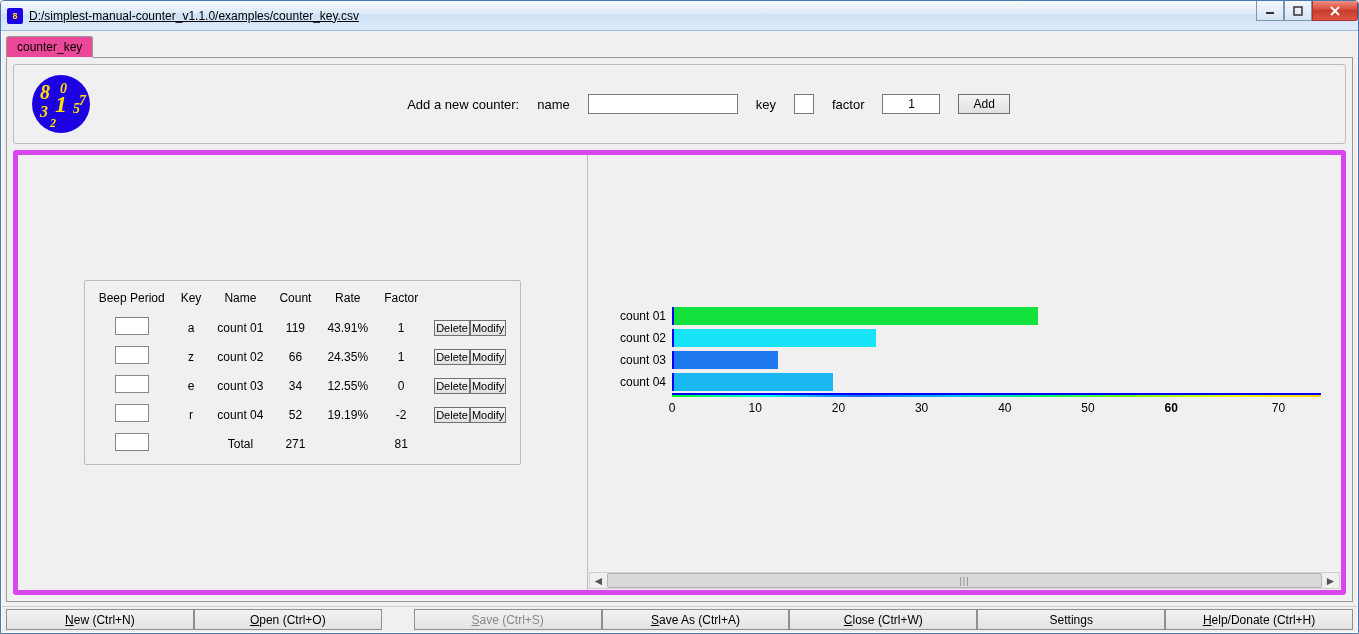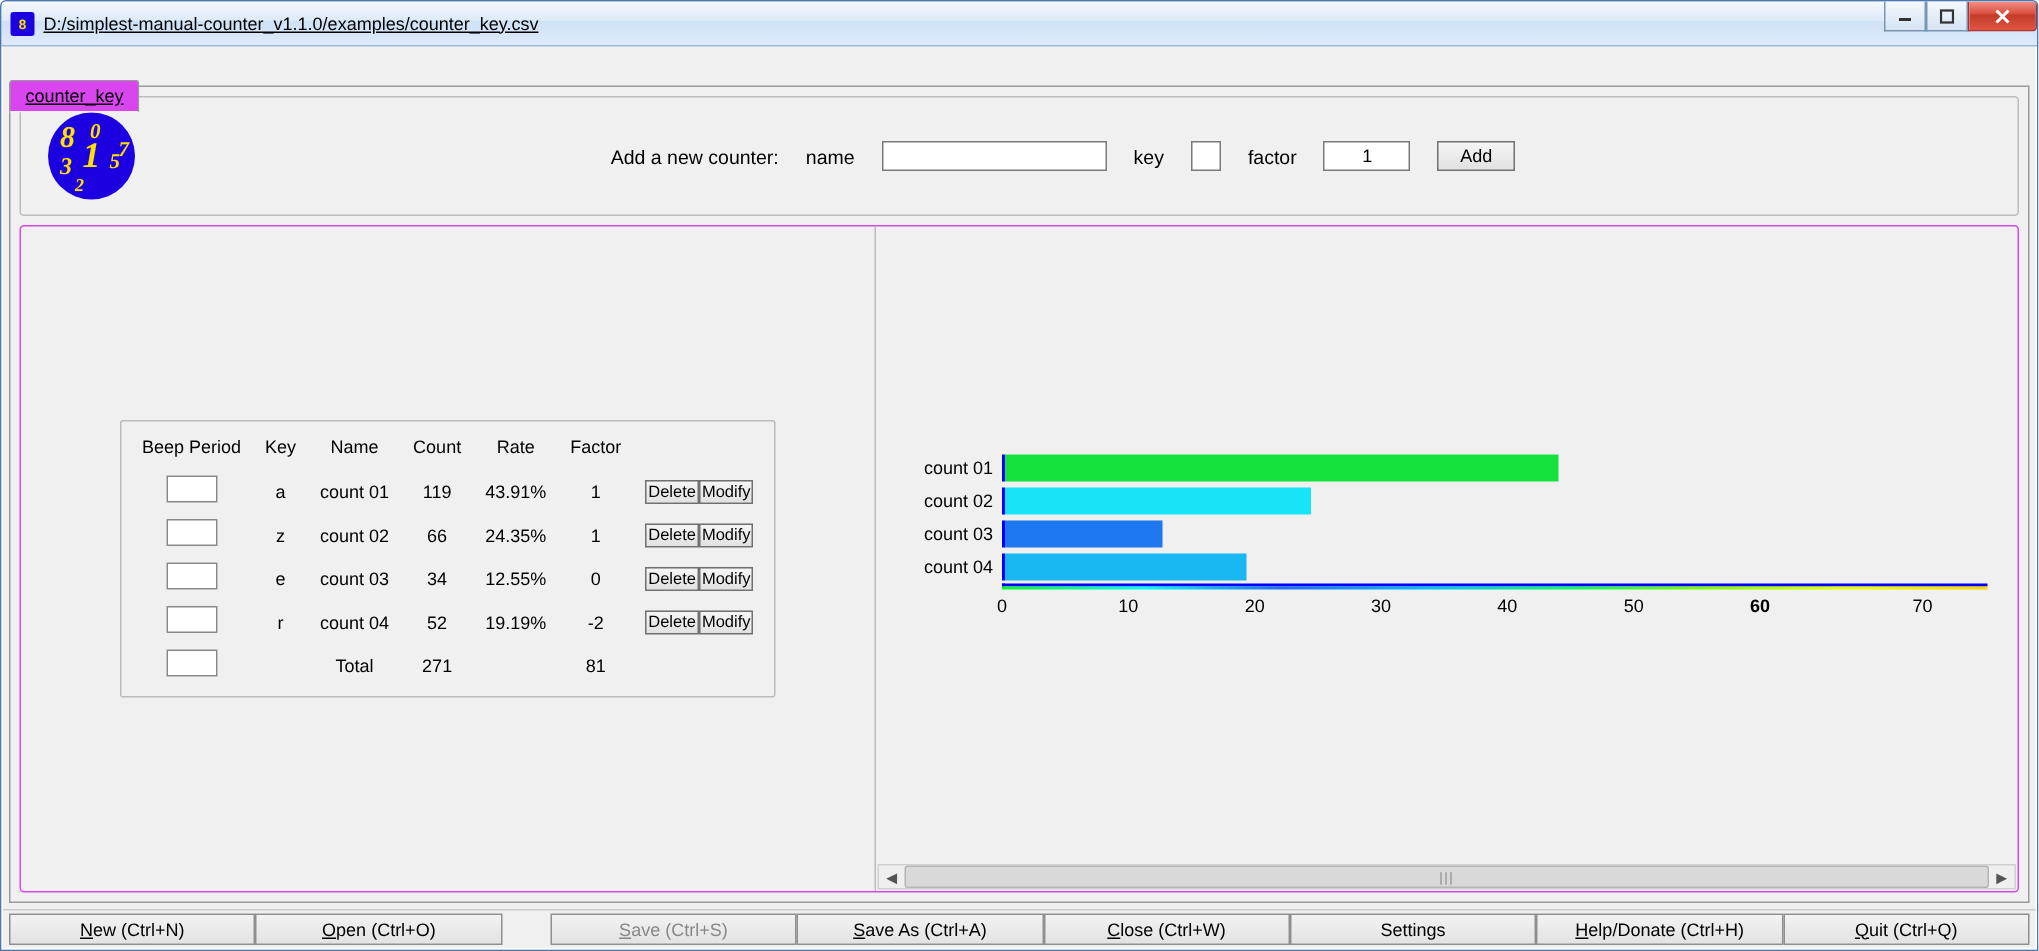--- a/index.html
+++ b/index.html
@@ -61,29 +61,28 @@
     flex-direction:column;
     border:1px solid #fff;
     border-top:none;
   }
 
   .tabstrip {
     padding:4px 4px 0 4px;
     display:flex;
   }
   .tab {
-    background:#d946ef;
+    background:#ec4899;
     border:1px solid #999;
     border-bottom:1px solid #f0f0f0;
     border-radius:3px 3px 0 0;
     padding:3px 10px;
     font-size:12px;
-    position:relative; top:18px;
+    position:relative; top:1px;
     z-index:2;
-    text-decoration:underline;
   }
 
   .panel-outer {
     flex:1;
     margin:0 4px 4px 4px;
     border:1px solid #999;
     background:#f0f0f0;
     display:flex;
     flex-direction:column;
   }
@@ -136,21 +135,21 @@
     background:linear-gradient(#f5f5f5,#e1e1e1);
     padding:2px 14px;
     font:inherit;
     cursor:default;
   }
   .btn.small { padding:1px 1px; font-size:11px; }
 
   .middle {
     flex:1;
     margin:0 6px 6px 6px;
-    border:1px solid #d946ef;
+    border:5px solid #d946ef;
     border-radius:3px;
     display:flex;
     overflow:hidden;
   }
   .left-pane {
     width:570px;
     border-right:1px solid #bbb;
     display:flex;
     align-items:center;
     justify-content:center;
@@ -428,20 +427,17 @@
         </div>
       <div class="bb">
           <span><span class="ul">C</span><span>lose</span> <span>(Ctrl+W)</span></span>
         </div>
       <div class="bb">
           <span><span>Settings</span></span>
         </div>
       <div class="bb">
           <span><span class="ul">H</span><span>elp/Donate</span> <span>(Ctrl+H)</span></span>
         </div>
-      <div class="bb">
-          <span><span class="ul">Q</span><span>uit</span> <span>(Ctrl+Q)</span></span>
-        </div>
     </div>
 
   </div>
 
 </div>
 
 </body></html>

